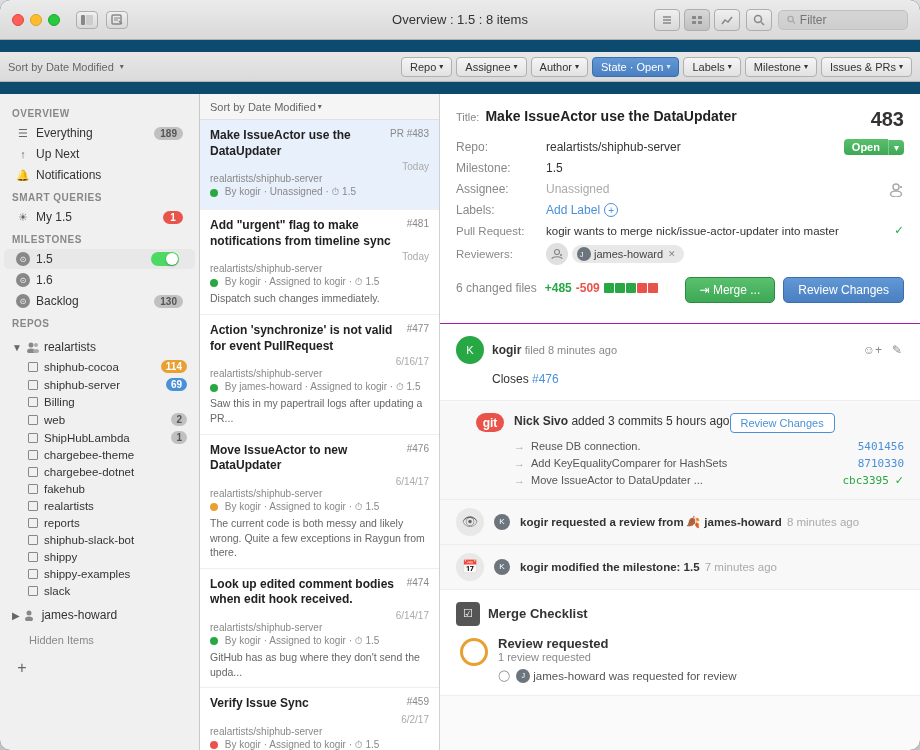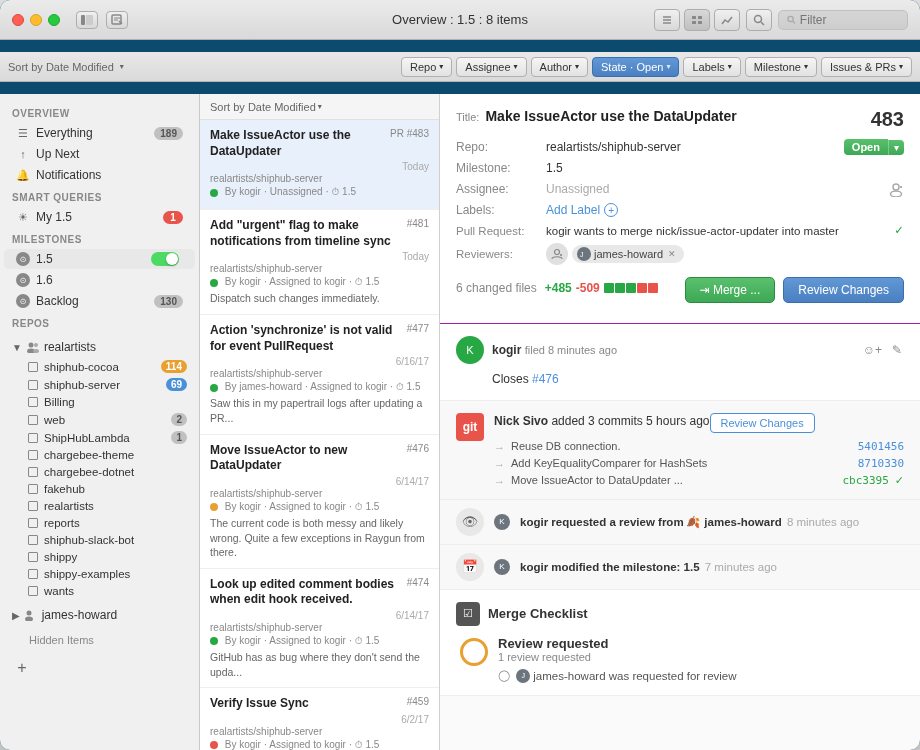--- a/index.html
+++ b/index.html
@@ -624,31 +624,32 @@
     .comment-body a { color: #4a90d9; text-decoration: none; }
     .activity-entry {
       display: flex;
       align-items: flex-start;
       padding: 10px 16px;
       background: #f8f8f8;
       border-bottom: 1px solid #eee;
     }
     .activity-icon {
       width: 28px;
-      height: 28px;
-      border-radius: 4px;
+      height: 19px;
+      border-radius: 13px;
       background: #e8534a;
       display: flex;
       align-items: center;
       justify-content: center;
       color: white;
       font-size: 12px;
       font-weight: 700;
       margin-right: 10px;
       flex-shrink: 0;
+      margin-left: 20px;
     }
     .activity-icon.git { background: #e8534a; }
     .activity-content { flex: 1; }
     .activity-text { font-size: 12px; color: #333; line-height: 1.4; margin-bottom: 4px; }
     .activity-text strong { font-weight: 600; }
     .activity-btn {
       padding: 3px 10px;
       border: 1px solid #4a90d9;
       border-radius: 4px;
       font-size: 11px;
@@ -978,21 +979,21 @@
         <div class="repo-item">
           <div class="repo-item-icon"></div>
           <span class="repo-item-label">shippy</span>
         </div>
         <div class="repo-item">
           <div class="repo-item-icon"></div>
           <span class="repo-item-label">shippy-examples</span>
         </div>
         <div class="repo-item">
           <div class="repo-item-icon"></div>
-          <span class="repo-item-label">wants</span>
+          <span class="repo-item-label">slack</span>
         </div>
       </div>
       <div class="repo-group-header">
         <span class="repo-group-icon">▶</span>
         <svg width="14" height="12" viewBox="0 0 14 12" style="margin-right:4px">
             <circle cx="5" cy="4" r="2.5" fill="#888"></circle>
             <ellipse cx="5" cy="10" rx="4" ry="2.5" fill="#888"></ellipse>
           </svg>
         <span class="repo-group-label">james-howard</span>
       </div>

